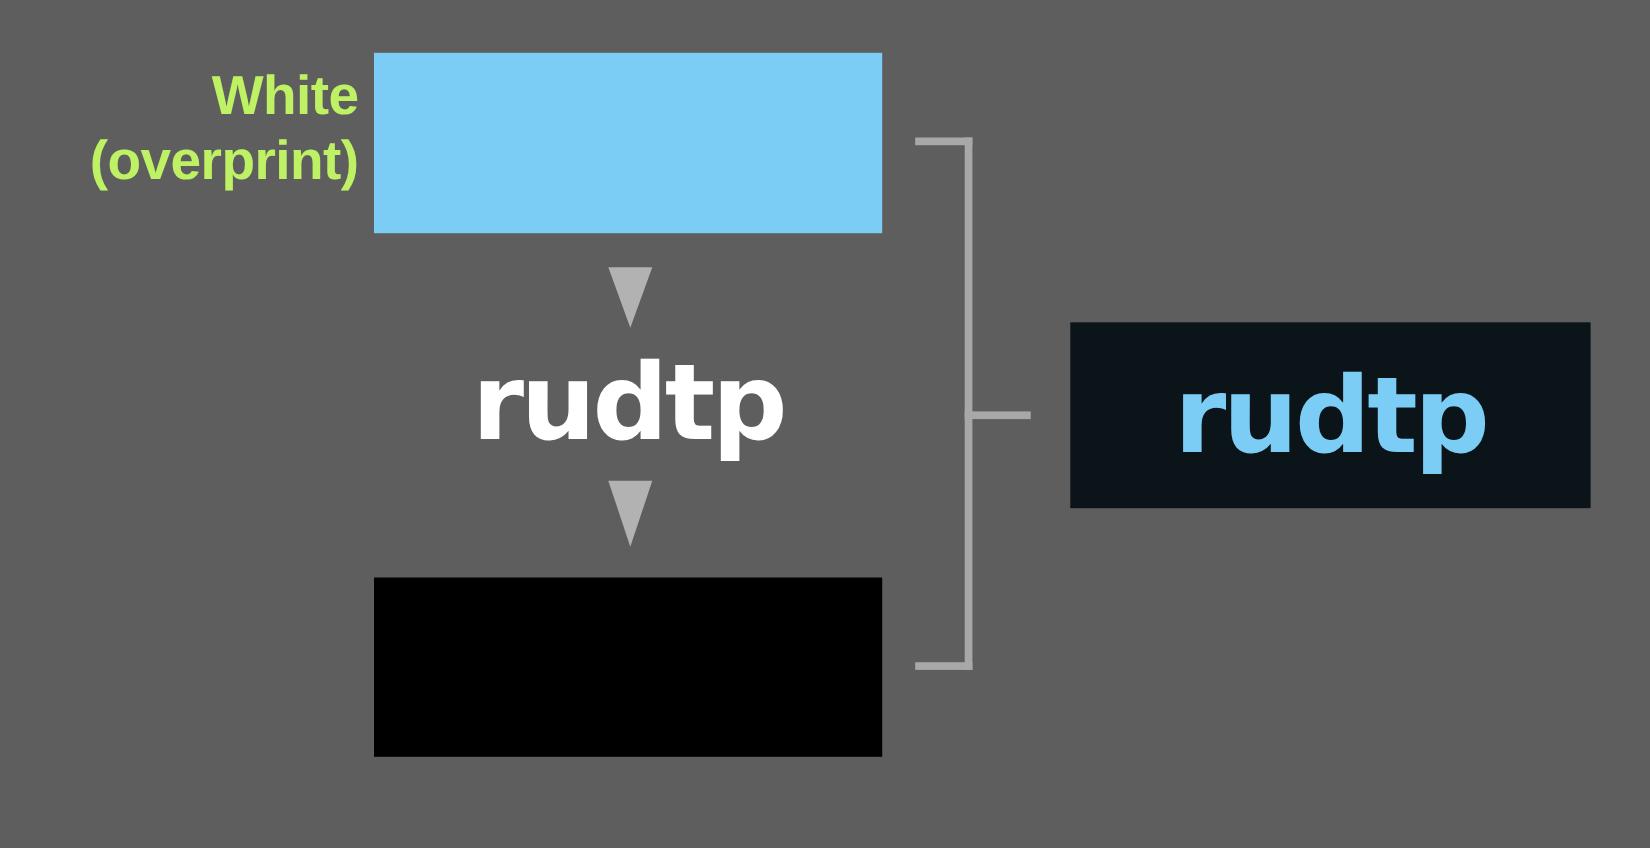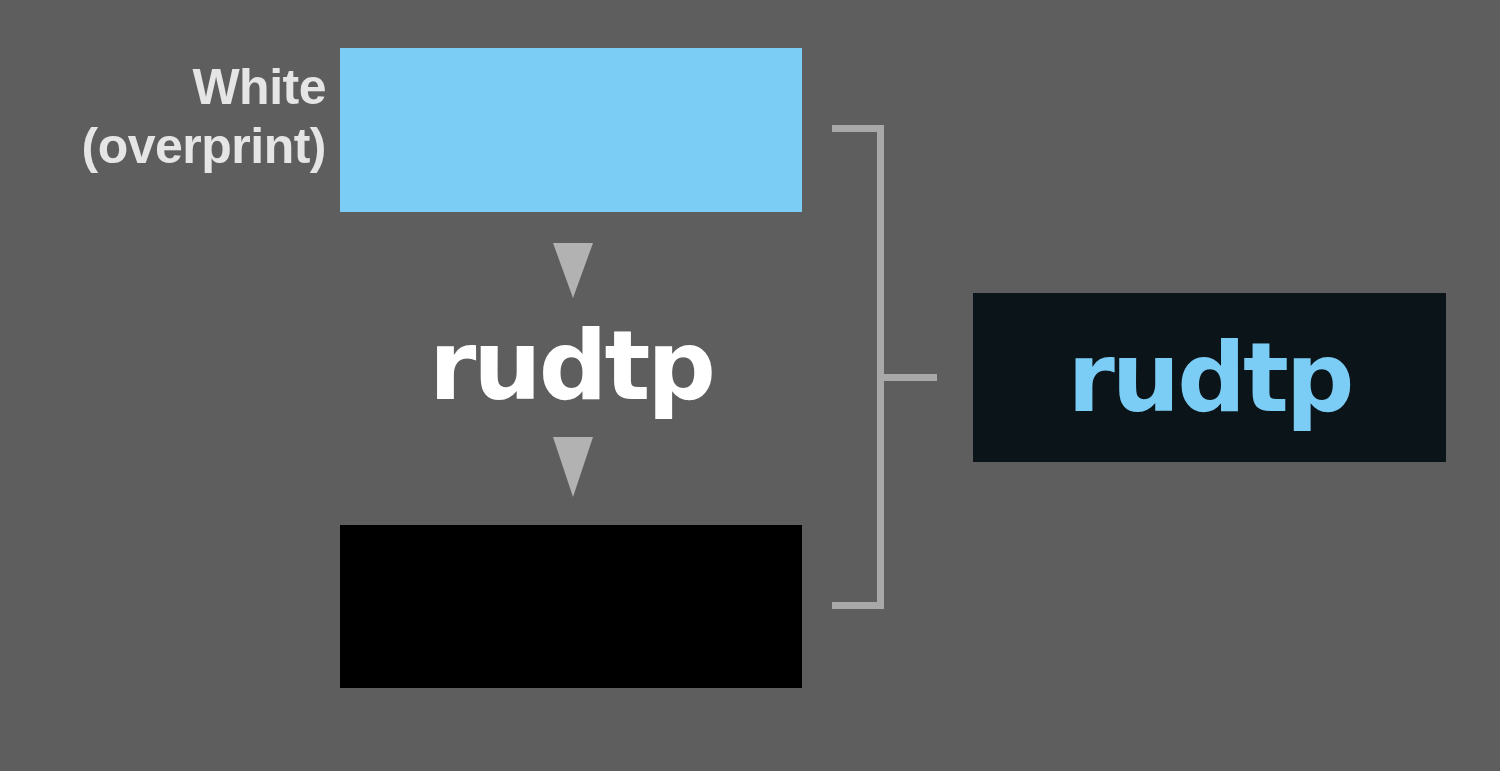--- a/index.html
+++ b/index.html
@@ -106,21 +106,21 @@
     font-size: 96px;
     line-height: 1;
     letter-spacing: -3px;
   }
 </style>
 </head>
 <body>
 
 <div id="stage" style="background: rgb(94, 94, 94);">
 
-  <div class="label-overprint" style="color: #e5e5e5;">White
+  <div class="label-overprint" style="color: #bef264;">White
 (overprint)</div>
 
   <div class="swatch swatch-blue" style="background: rgb(124, 205, 245);"></div>
 
   <div class="arrow-down arrow-1" style="border-top-color: rgb(178, 178, 178);"></div>
 
   <div class="wordmark-center" style="color: rgb(255, 255, 255);">rudtp</div>
 
   <div class="arrow-down arrow-2" style="border-top-color: rgb(178, 178, 178);"></div>
 

